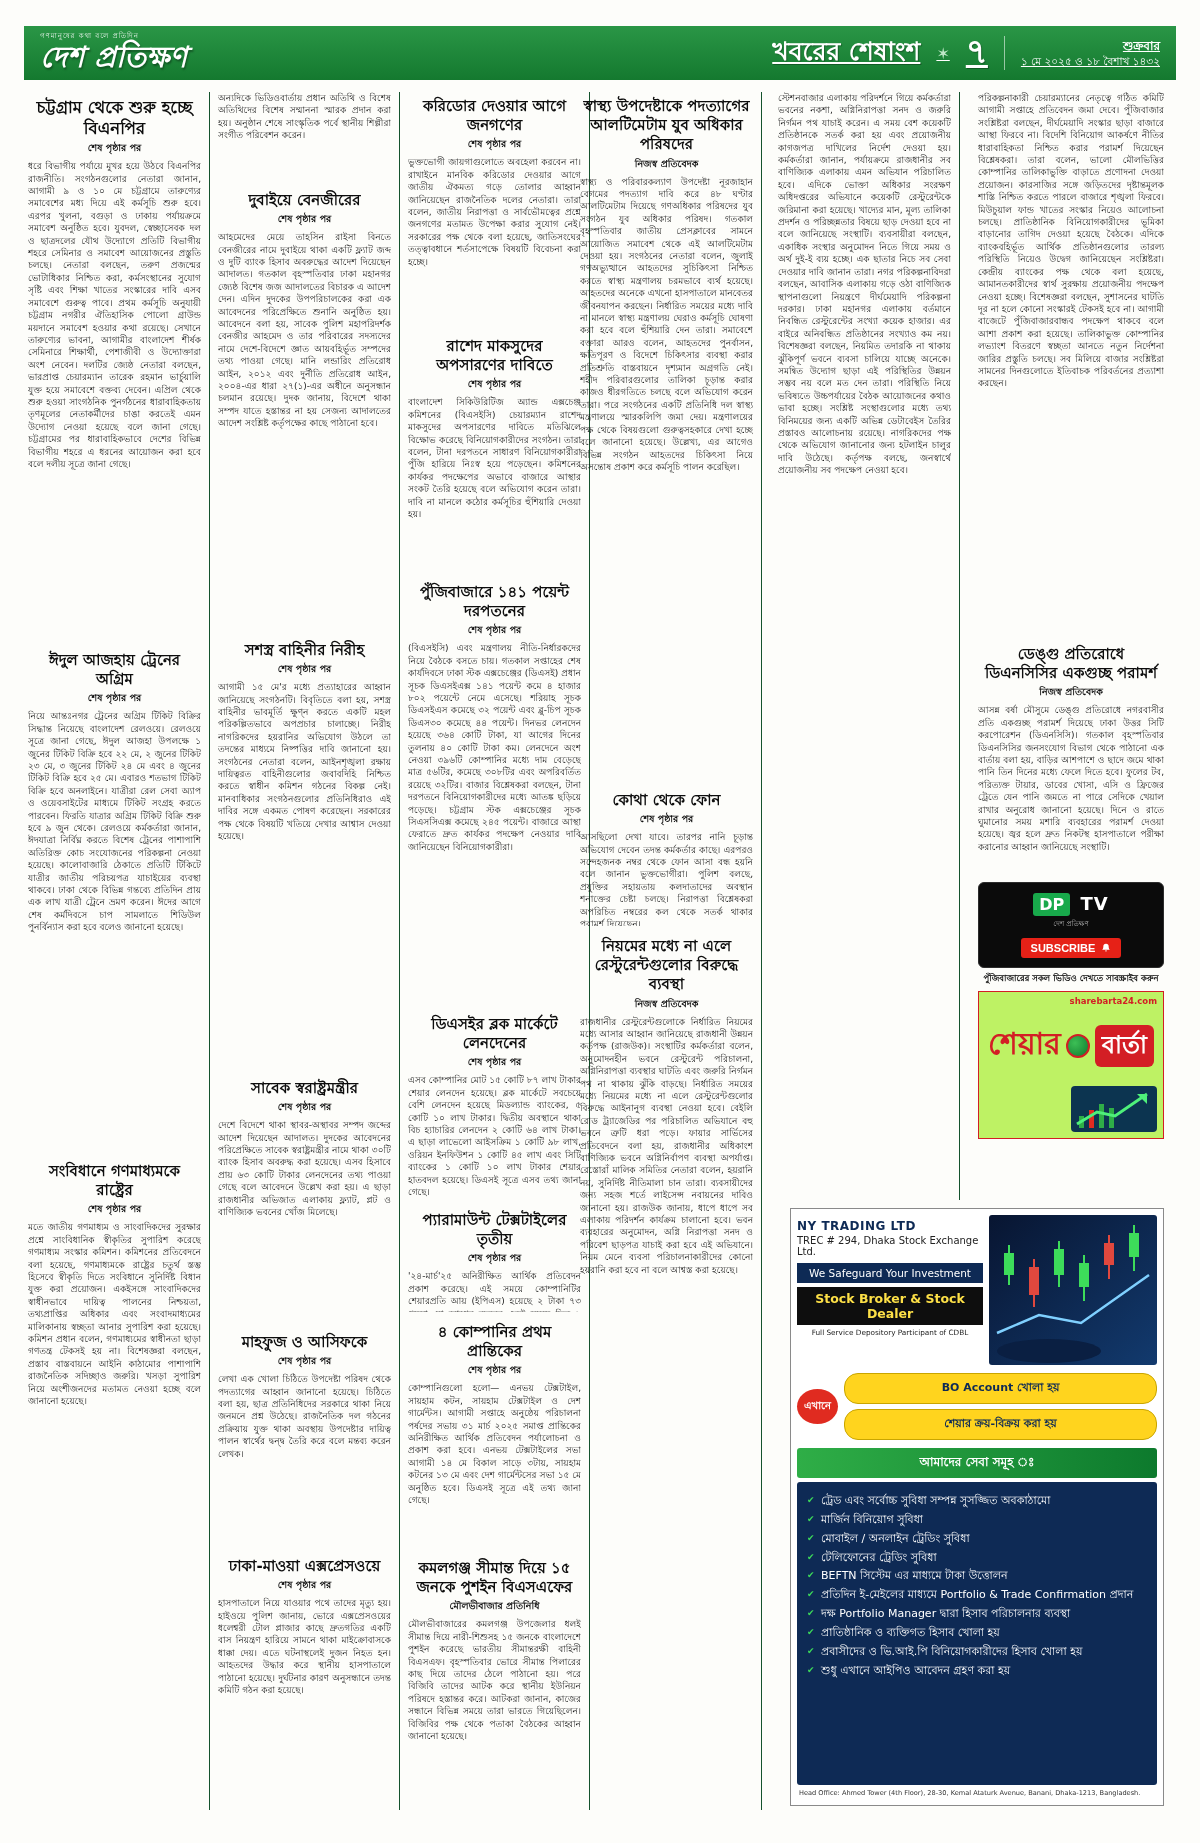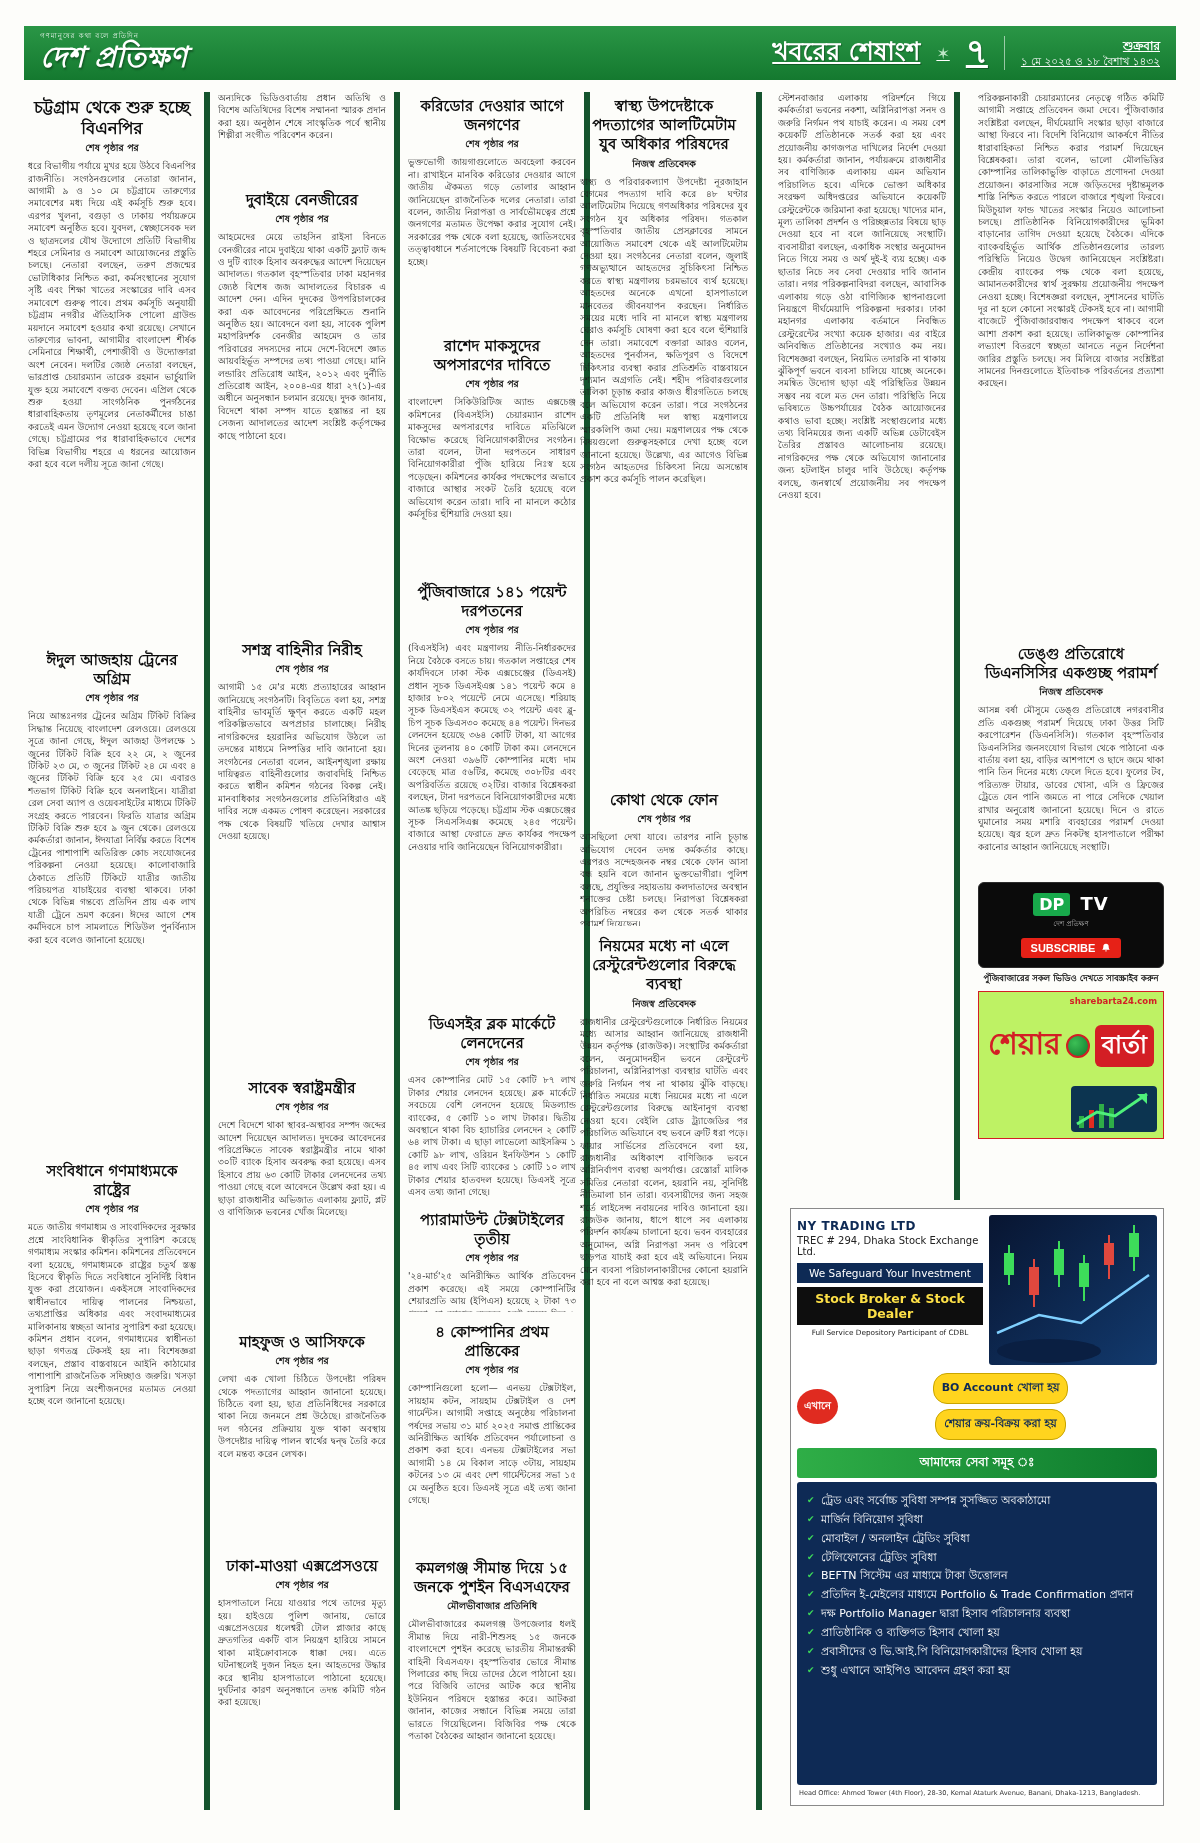--- a/index.html
+++ b/index.html
@@ -15,21 +15,21 @@
   .mast-right{margin-left:auto;display:flex;align-items:center;gap:16px;text-decoration:underline;}
   .section-title{font-size:25px;font-weight:bold;text-shadow:1px 1px 1px rgba(0,0,0,.3);}
   .ornament{font-size:16px;color:#bfe8c8;}
   .page-number{font-size:34px;font-weight:bold;text-shadow:1px 1px 1px rgba(0,0,0,.3);}
   .mast-divider{width:1px;height:34px;background:rgba(255,255,255,.55);}
   .date-block{text-align:right;line-height:1.35;}
   .date-day{font-size:12px;font-weight:bold;}
   .date-line{font-size:10.5px;}
   
   .col{position:absolute;top:92px;width:182px;overflow:hidden;box-sizing:border-box;
-       padding-right:8px;border-right:6px solid #14532d;}
+       padding-right:8px;border-right:1px solid #14532d;}
   .col:last-of-type,.col.no-border{border-right:none;}
   .art{overflow:hidden;margin-bottom:6px;}
   .hl{font-size:15px;line-height:1.28;font-weight:bold;text-align:center;margin:5px 3px 2px;color:#0d0d0d;}
   .hl.big{font-size:16.5px;}
   .kick{font-size:9.5px;font-weight:bold;text-align:center;margin:1px 0 4px;color:#111;}
   .body{font-size:9px;line-height:1.38;text-align:justify;color:#1d1d1d;}
   
   .ad-dptv{margin-top:4px;}
   .dptv-box{background:#0b0b0b;border-radius:6px;padding:10px 8px 9px;text-align:center;border:1px solid #2c2c2c;}
   .dp-badge{background:#18a94b;color:#fff;font-weight:bold;padding:2px 6px;border-radius:3px;font-size:16px;}
@@ -55,21 +55,21 @@
   .ny-top{display:flex;gap:6px;}
   .ny-title-block{flex:1;min-width:0;}
   .ny-name{color:#0e2a55;font-weight:bold;font-size:12px;letter-spacing:.5px;margin-top:4px;}
   .ny-trec{font-size:10px;color:#222;margin:2px 0 6px;}
   .ny-slogan{background:#0e2a55;color:#fff;font-size:10.5px;padding:4px 6px;text-align:center;margin:4px 0;}
   .ny-role{background:#0e0e0e;color:#fde047;font-weight:bold;font-size:12.5px;text-align:center;padding:4px 2px;}
   .ny-cdbl{font-size:7.3px;text-align:center;color:#222;padding:3px 0 0;}
   .ny-photo{width:168px;height:150px;border-radius:3px;overflow:hidden;flex-shrink:0;}
   .ny-mid{display:flex;gap:6px;align-items:center;margin:8px 0;}
   .ny-here{background:#e02b20;color:#fff;font-size:10px;font-weight:bold;padding:9px 7px;border-radius:50%;}
-  .ny-yellowwrap{flex:1;display:flex;flex-direction:column;gap:5px;align-items:center;}
+  .ny-yellowwrap{flex:1;display:flex;flex-direction:column;gap:5px;}
   .ny-yellow{background:#ffd41e;border:1px solid #c9a500;border-radius:14px;padding:5px 8px;text-align:center;
              font-weight:bold;color:#0e2a55;font-size:11px;}
   .ny-services-title{background:linear-gradient(90deg,#2fae47,#0d7a2d);color:#fff;text-align:center;
                      padding:5px;font-weight:bold;font-size:12px;border-radius:3px;margin-bottom:4px;}
   .ny-services{background:#0e2a55;margin:0;padding:8px 10px;list-style:none;flex:1;overflow:hidden;border-radius:3px;}
   .ny-services li{color:#fff;font-size:11px;margin:4px 0;padding-left:14px;position:relative;line-height:1.35;}
   .ny-services li::before{content:"\2714";position:absolute;left:0;color:#3ddc5a;font-size:9px;}
   .ny-footer{font-size:6.6px;color:#333;padding:4px 2px 0;line-height:1.45;}
 </style>
 </head>

